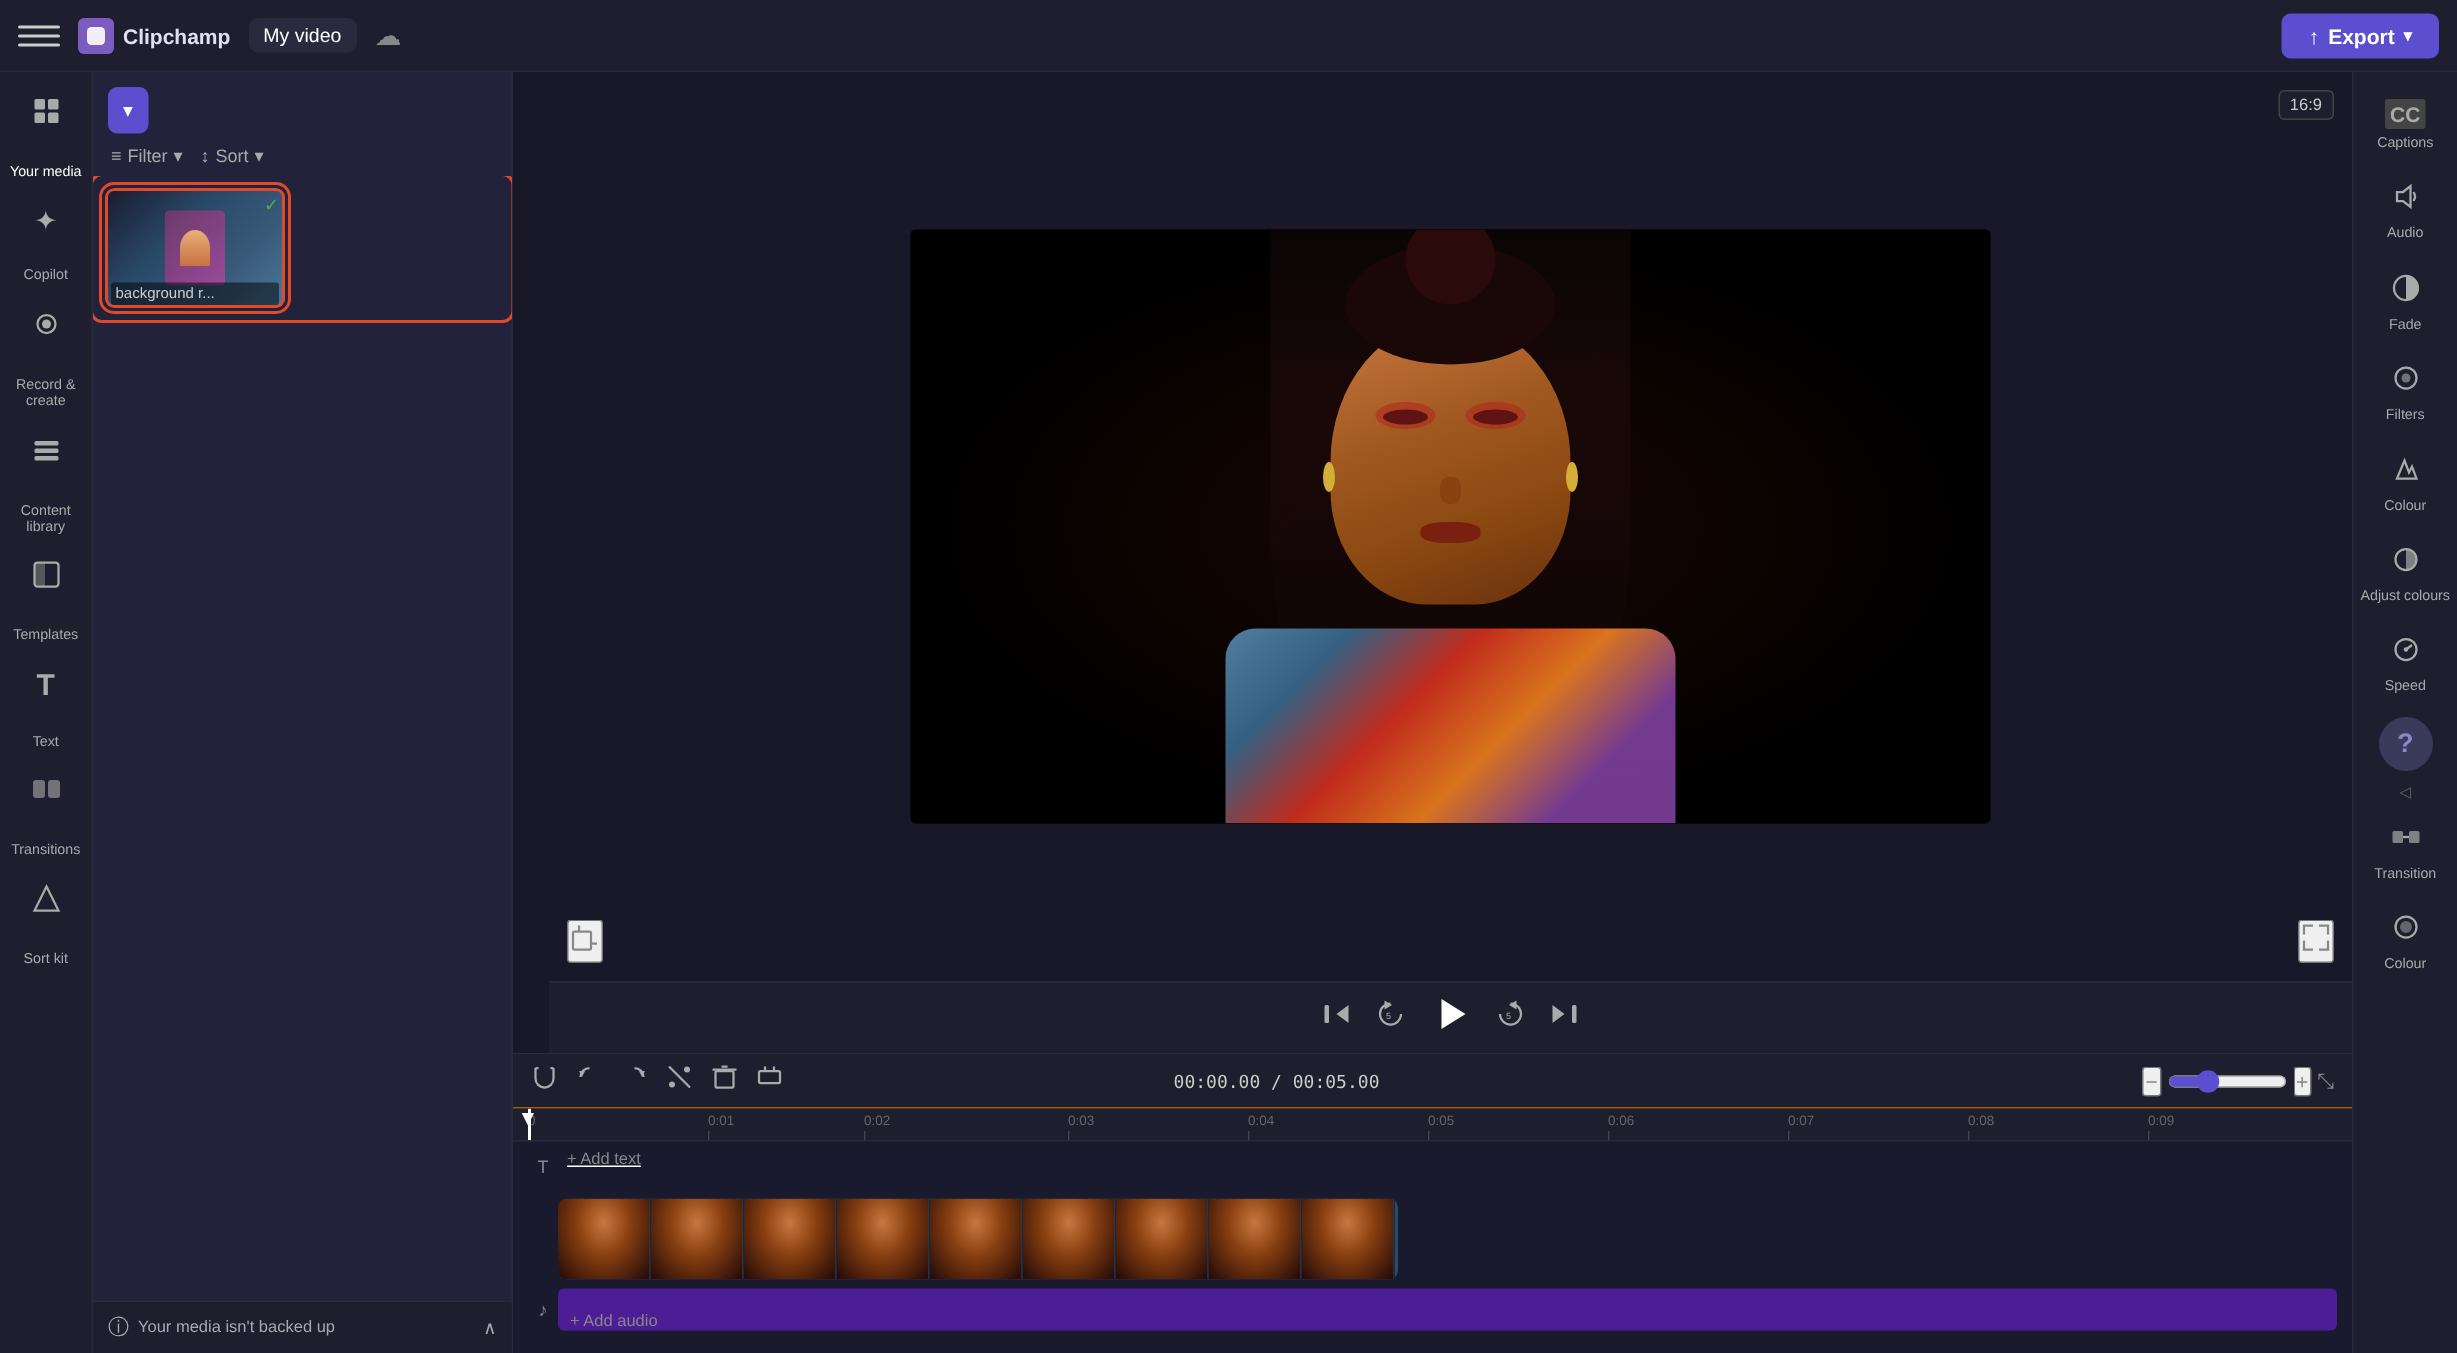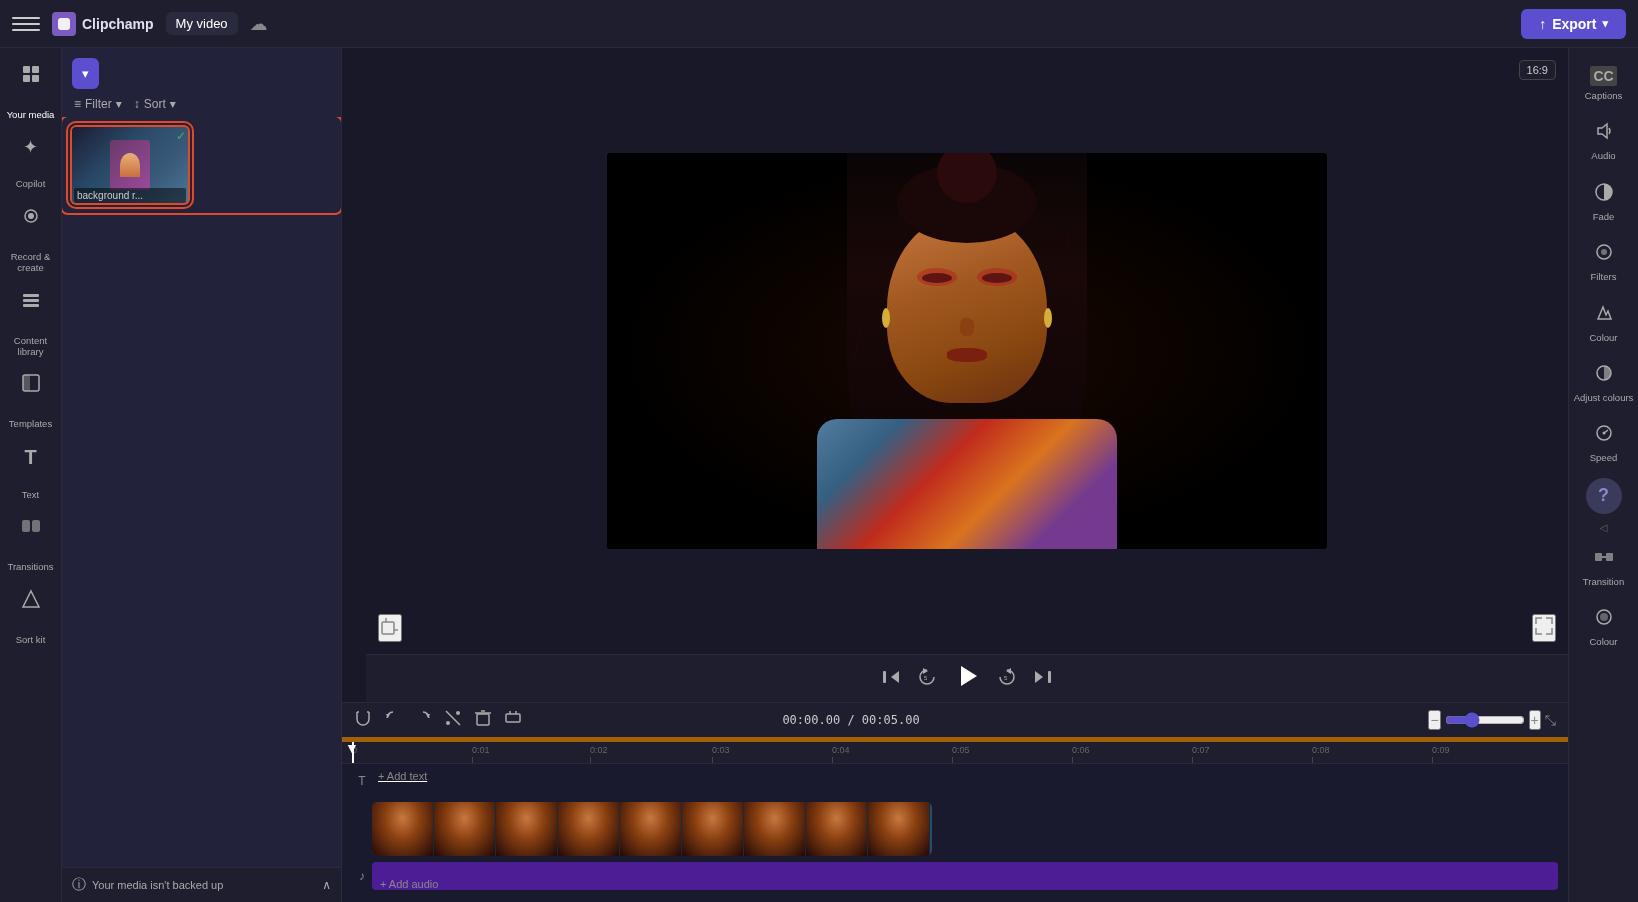--- a/index.html
+++ b/index.html
@@ -68,21 +68,21 @@
 
     
     .right-panel { width: 70px; background: #1e1e2e; display: flex; flex-direction: column; align-items: center; padding: 8px 0; border-left: 1px solid #2a2a3e; flex-shrink: 0; }
     .right-panel-item { display: flex; flex-direction: column; align-items: center; justify-content: center; width: 100%; padding: 10px 4px; cursor: pointer; gap: 4px; color: #aaa; transition: background 0.15s; }
     .right-panel-icon { font-size: 18px; }
     .right-panel-label { font-size: 9.5px; text-align: center; line-height: 1.2; }
     .right-panel-help { width: 36px; height: 36px; background: #3a3a5a; border-radius: 50%; display: flex; align-items: center; justify-content: center; font-size: 18px; font-weight: 700; color: #8888cc; cursor: pointer; margin: 4px 0; }
 
     
     .timeline-area { height: 200px; background: #1a1a2e; border-top: 1px solid #2a2a3e; display: flex; flex-direction: column; flex-shrink: 0; }
-    .timeline-toolbar { display: flex; align-items: center; padding: 6px 12px; gap: 12px; border-bottom: 5px solid #a16207; background: #1e1e2e; }
+    .timeline-toolbar { display: flex; align-items: center; padding: 6px 12px; gap: 12px; border-bottom: 1px solid #a16207; background: #1e1e2e; }
     .timeline-tool-btn { background: none; border: none; color: #aaa; font-size: 16px; cursor: pointer; }
     .timeline-time { margin-left: auto; margin-right: auto; font-size: 12px; color: #ccc; font-family: monospace; }
     .timeline-zoom { display: flex; align-items: center; gap: 4px; margin-left: auto; }
     .zoom-icon { font-size: 14px; color: #888; cursor: pointer; }
     .zoom-slider { width: 80px; accent-color: #5b4fcf; }
     .timeline-fit-btn { background: none; border: none; color: #888; font-size: 14px; cursor: pointer; }
 
     .timeline-content { flex: 1; overflow: hidden; position: relative; }
     .timeline-ruler { height: 22px; background: #1e1e2e; position: relative; overflow: hidden; border-bottom: 1px solid #2a2a3e; display: flex; align-items: flex-end; padding: 0 10px; }
     .ruler-tick { position: absolute; bottom: 0; font-size: 9px; color: #666; display: flex; flex-direction: column; align-items: flex-start; gap: 2px; }
@@ -396,21 +396,21 @@
       <div class="timeline-content">
 
         <div class="timeline-ruler">
           <div class="timeline-playhead"></div>
           <div class="ruler-tick" style="left:10px;">
               <span>0</span>
             </div>
           <div class="ruler-tick" style="left:130px;">
               <span>0:01</span>
             </div>
-          <div class="ruler-tick" style="left:248px;">
+          <div class="ruler-tick" style="left:234px;">
               <span>0:02</span>
             </div>
           <div class="ruler-tick" style="left:370px;">
               <span>0:03</span>
             </div>
           <div class="ruler-tick" style="left:490px;">
               <span>0:04</span>
             </div>
           <div class="ruler-tick" style="left:610px;">
               <span>0:05</span>

